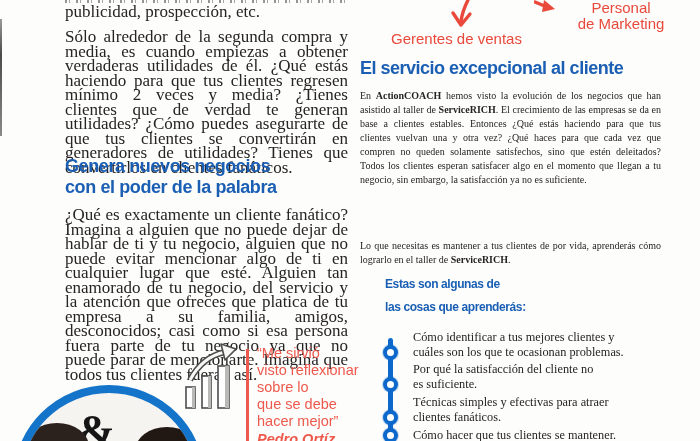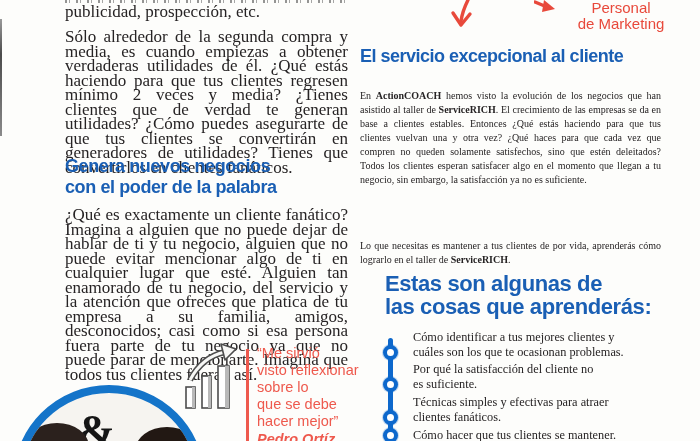--- a/index.html
+++ b/index.html
@@ -20,21 +20,21 @@
   }
   .abs{position:absolute;}
   .body-text{margin:0;text-align:justify;font-size:17px;line-height:14.5px;}
   .rc-text{font-size:10px;line-height:14px;}
   .blue-head{
     margin:0;font-family:"Liberation Sans",sans-serif;font-weight:bold;
     color:var(--heading-blue);white-space:pre-line;letter-spacing:-0.4px;
   }
   .left-head{font-size:18px;line-height:21px;}
   .right-head{font-size:18px;line-height:22px;}
-  .sub-head{font-size:22px;line-height:22.5px;}
+  .sub-head{font-size:12px;line-height:22.5px;}
   .red-label{
     font-family:"Liberation Sans",sans-serif;color:var(--accent-red);
     font-size:15px;line-height:16px;white-space:pre-line;
   }
   .quote{
     font-family:"Liberation Sans",sans-serif;color:var(--quote-red);
     font-size:14.5px;line-height:17px;white-space:pre;
   }
   .quote-author{
     font-family:"Liberation Sans",sans-serif;color:var(--quote-red);
@@ -103,29 +103,30 @@
 sobre lo
 que se debe
 hacer mejor”</div>
     <div class="quote-author">Pedro Ortíz</div>
   </div>
 
   <svg class="abs" style="left:448px;top:0;" width="30" height="30" viewBox="0 0 30 30">
     <path d="M20 0 C16 8 14 14 13 21" fill="none" stroke="#e8493b" stroke-width="3.4" stroke-linecap="round"></path>
     <path d="M5 13 L13 25 L22 14" fill="none" stroke="#e8493b" stroke-width="3.4" stroke-linecap="round" stroke-linejoin="round"></path>
   </svg>
+  <div class="abs red-label" style="left:391px;top:31px;">Gerentes de ventas</div>
 
   <svg class="abs" style="left:534px;top:0;" width="26" height="14" viewBox="0 0 26 14">
     <path d="M1 2 L13 7" fill="none" stroke="#e8493b" stroke-width="3.4" stroke-linecap="round"></path>
     <path d="M10 0 L21 9 L8 12 Z" fill="#e8493b"></path>
   </svg>
   <div class="abs red-label" style="left:560px;top:0;width:122px;text-align:center;">Personal
 de Marketing</div>
 
-  <h2 class="abs blue-head right-head" style="left:360px;top:45px;width:305px;letter-spacing:-0.5px;">El servicio excepcional al cliente</h2>
+  <h2 class="abs blue-head right-head" style="left:360px;top:57px;width:305px;letter-spacing:-0.5px;">El servicio excepcional al cliente</h2>
 
   <p class="abs body-text rc-text" style="left:360px;top:89px;width:301px;"><span>En </span><b>ActionCOACH</b><span> hemos visto la evolución de los negocios que han asistido al taller de </span><b>ServiceRICH</b><span>. El crecimiento de las empresas se da en base a clientes estables. Entonces ¿Qué estás haciendo para que tus clientes vuelvan una y otra vez? ¿Qué haces para que cada vez que compren no queden solamente satisfechos, sino que estén deleitados? Todos los clientes esperan satisfacer algo en el momento que llegan a tu negocio, sin embargo, la satisfacción ya no es suficiente.</span></p>
 
   <p class="abs body-text rc-text" style="left:360px;top:239px;width:301px;"><span>Lo que necesitas es mantener a tus clientes de por vida, aprenderás cómo lograrlo en el taller de </span><b>ServiceRICH</b><span>.</span></p>
 
   <h2 class="abs blue-head sub-head" style="left:385px;top:273px;width:290px;">Estas son algunas de
 las cosas que aprenderás:</h2>
 
   <div class="abs timeline-line" style="left:388px;top:338px;height:103px;"></div>
 

